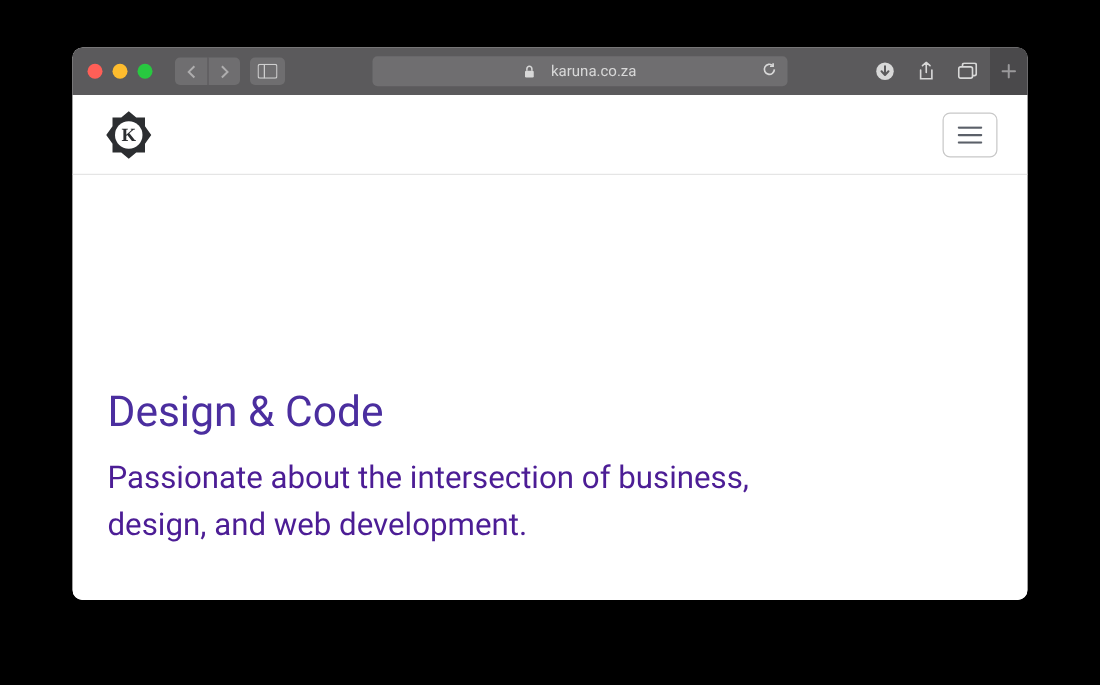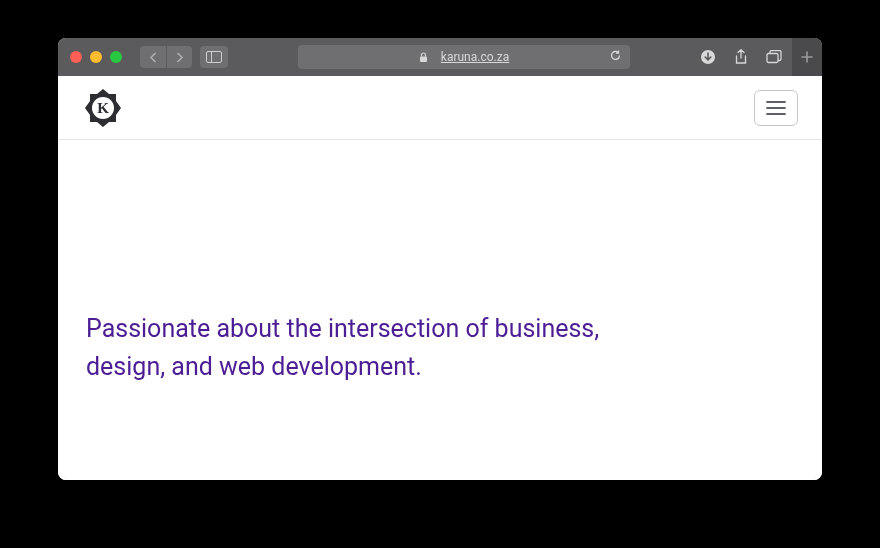--- a/index.html
+++ b/index.html
@@ -77,21 +77,20 @@
       height: 24px;
       background: #6f6e70;
       border-radius: 4px;
       display: flex;
       align-items: center;
       justify-content: center;
       gap: 13px;
       color: #d8d8d8;
       font-size: 12px;
       position: relative;
-      text-decoration: underline;
     }
     .url-bar .reload {
       position: absolute;
       right: 8px;
     }
     .toolbar-right {
       display: flex;
       gap: 18px;
       align-items: center;
       margin-left: auto;
@@ -237,16 +236,17 @@
       </div>
       <button class="menu-toggle">
         <svg width="20" height="14" viewBox="0 0 20 14">
             <line x1="1" y1="1" x2="19" y2="1" stroke="#5b6069" stroke-width="1.8" stroke-linecap="round"></line>
             <line x1="1" y1="7" x2="19" y2="7" stroke="#5b6069" stroke-width="1.8" stroke-linecap="round"></line>
             <line x1="1" y1="13" x2="19" y2="13" stroke="#5b6069" stroke-width="1.8" stroke-linecap="round"></line>
           </svg>
       </button>
     </div>
     <div class="content">
+      <h1 class="heading">Design &amp; Code</h1>
       <p class="subheading">Passionate about the intersection of business, design, and web development.</p>
     </div>
   </div>
 </div>
 
 </body></html>

